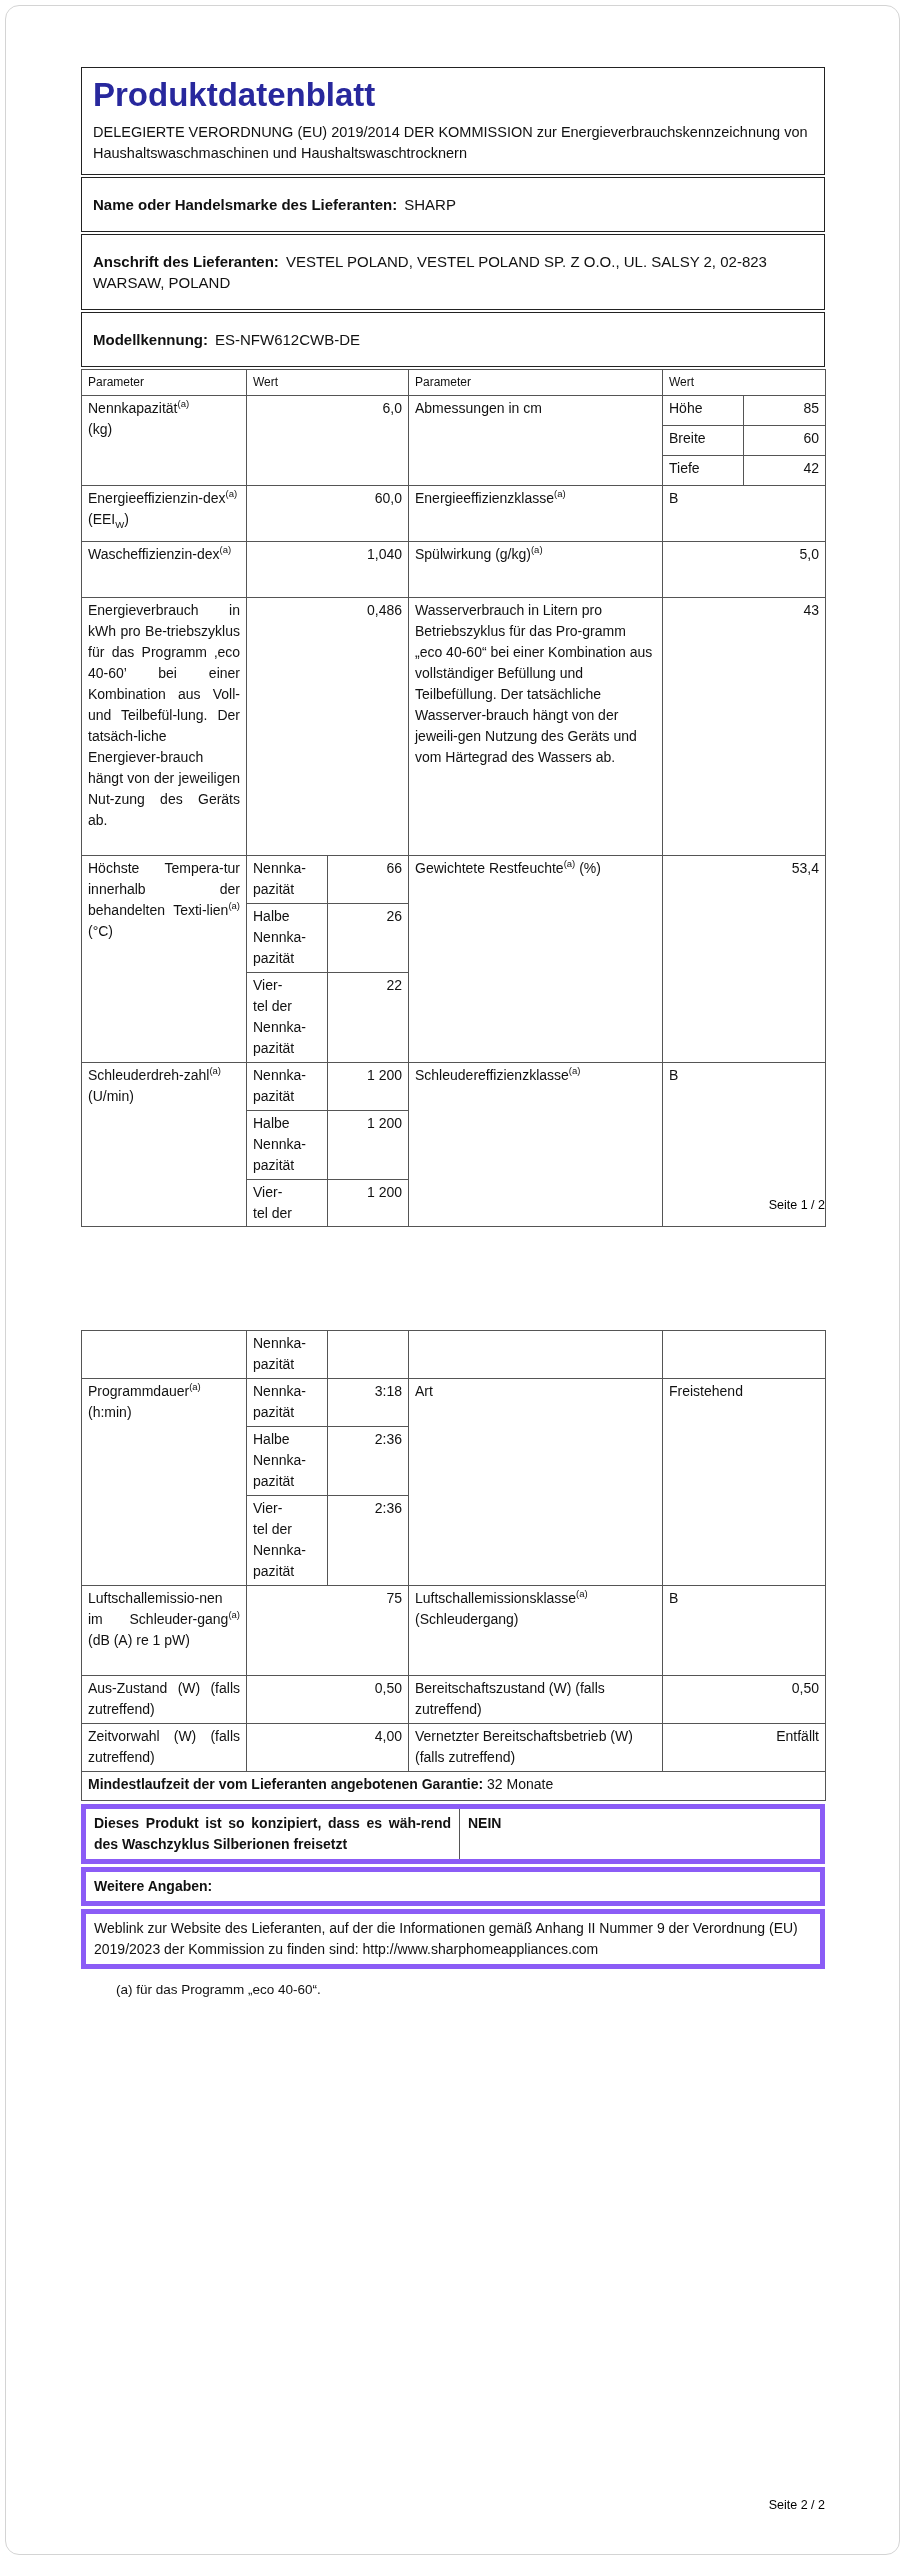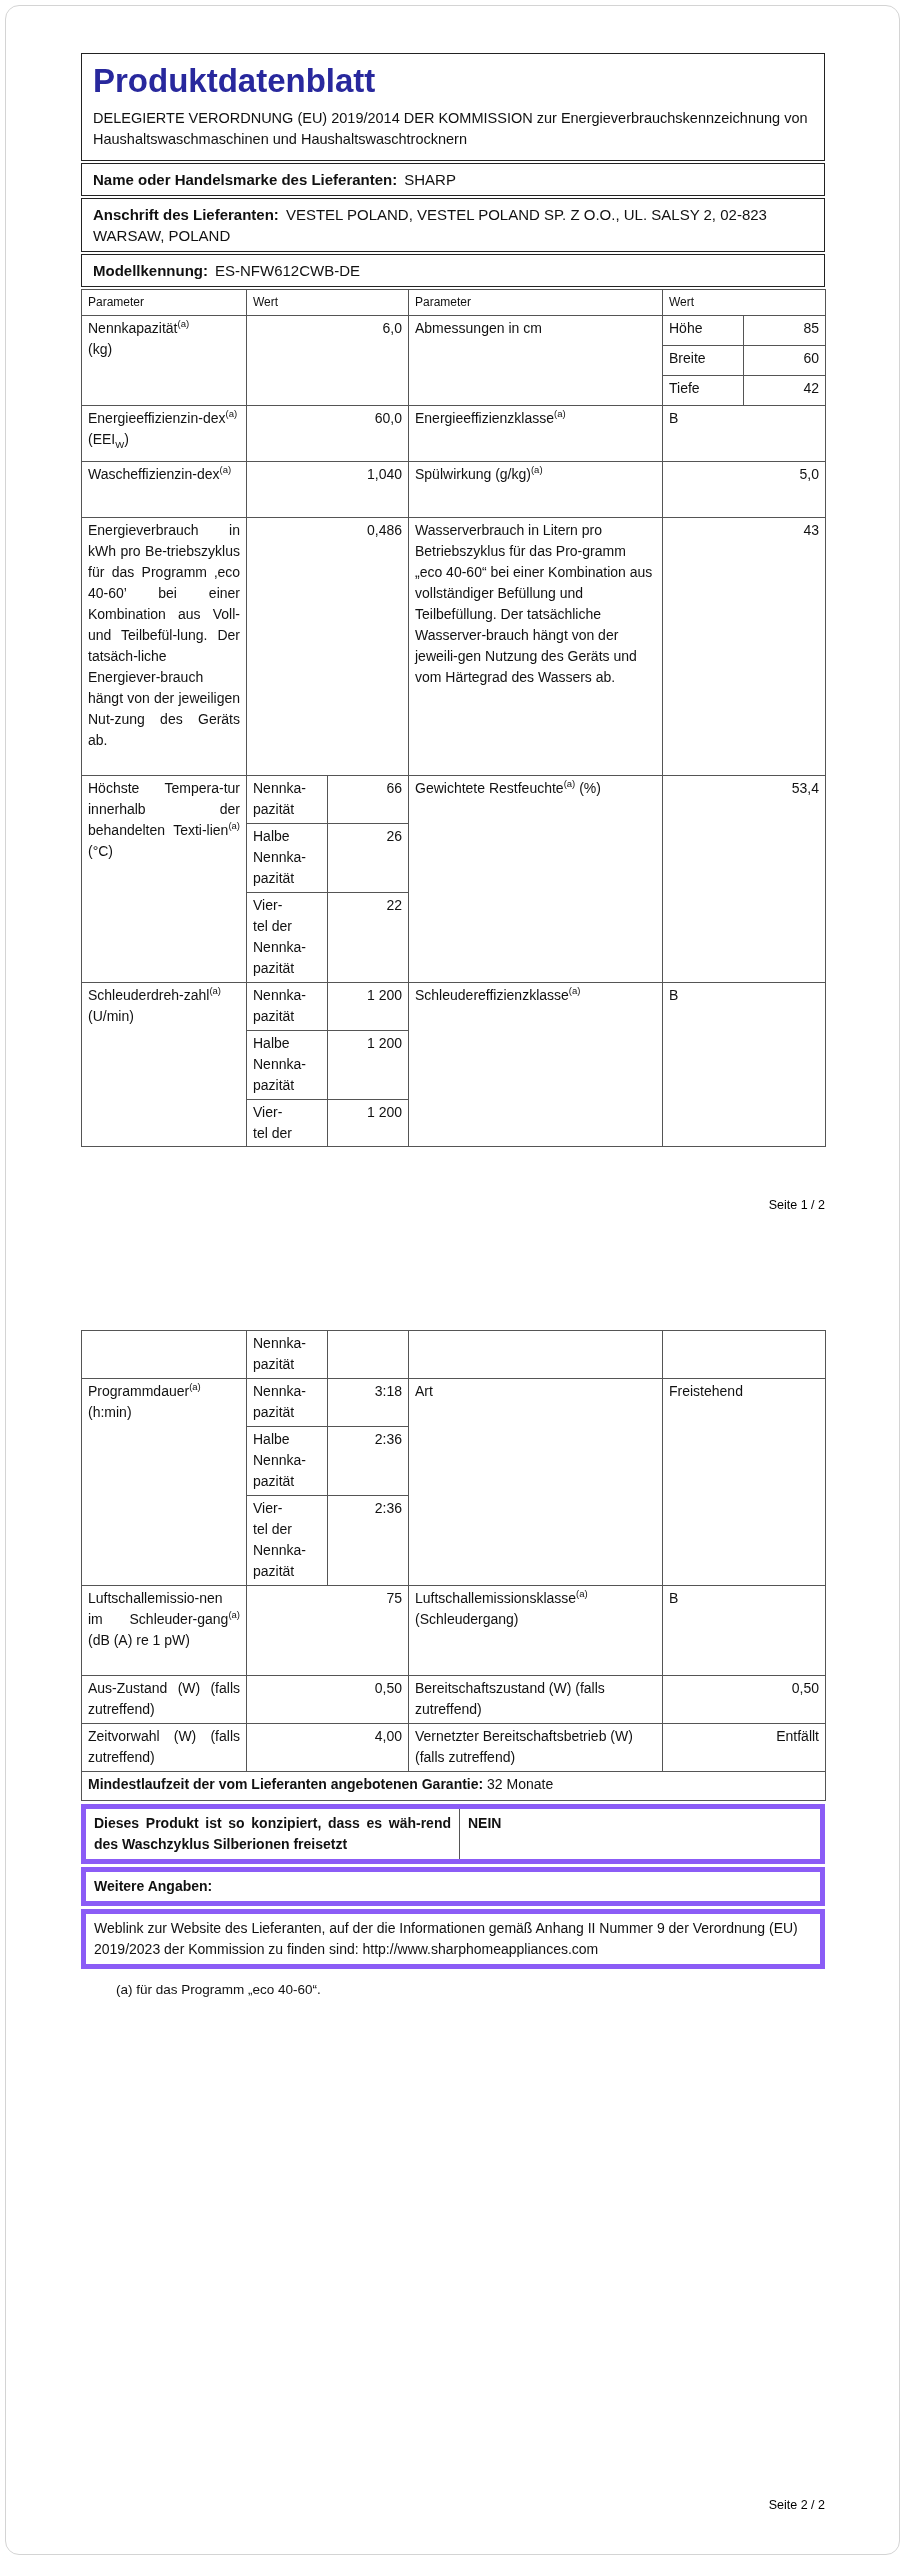--- a/index.html
+++ b/index.html
@@ -1,27 +1,27 @@
 <!DOCTYPE html>
 <html><head>
 <meta charset="utf-8">
 <style>
   html,body{margin:0;padding:0;background:#fff;}
   body{width:905px;height:2560px;position:relative;overflow:hidden;
        font-family:"Liberation Sans",sans-serif;color:#111;}
   .frame{position:absolute;left:5px;top:5px;width:893px;height:2548px;
          border:1px solid #d4d4d4;border-radius:14px;}
   .page{position:absolute;left:81px;width:744px;}
-  #page1{top:53px;}
+  #page1{top:67px;}
   #page2{top:1330px;}
   .box{border:1.5px solid #222;margin-bottom:2px;box-sizing:border-box;}
   .hdrbox{padding:8px 11px 10px;}
   .title{font-size:33px;font-weight:bold;color:#28289d;margin:0 0 8px 0;line-height:38px;}
   .reg{font-size:14.5px;line-height:21px;}
-  .kv{padding:5px 11px;font-size:15px;line-height:21px;}
+  .kv{padding:16px 11px;font-size:15px;line-height:21px;}
   .b{font-weight:bold;}
   .kv .v{margin-left:7px;}
   table{border-collapse:collapse;table-layout:fixed;width:744px;
         font-size:14px;line-height:21px;}
   td{border:1px solid #555;vertical-align:top;padding:2px 6px;box-sizing:border-box;
      overflow:hidden;}
   tr.h26{height:26px;} tr.h30{height:30px;} tr.h44{height:44px;}
   tr.h48{height:48px;} tr.h56{height:56px;} tr.h69{height:69px;}
   tr.h90{height:90px;} tr.h258{height:258px;} tr.h29{height:29px;}
   .val{text-align:right;}

